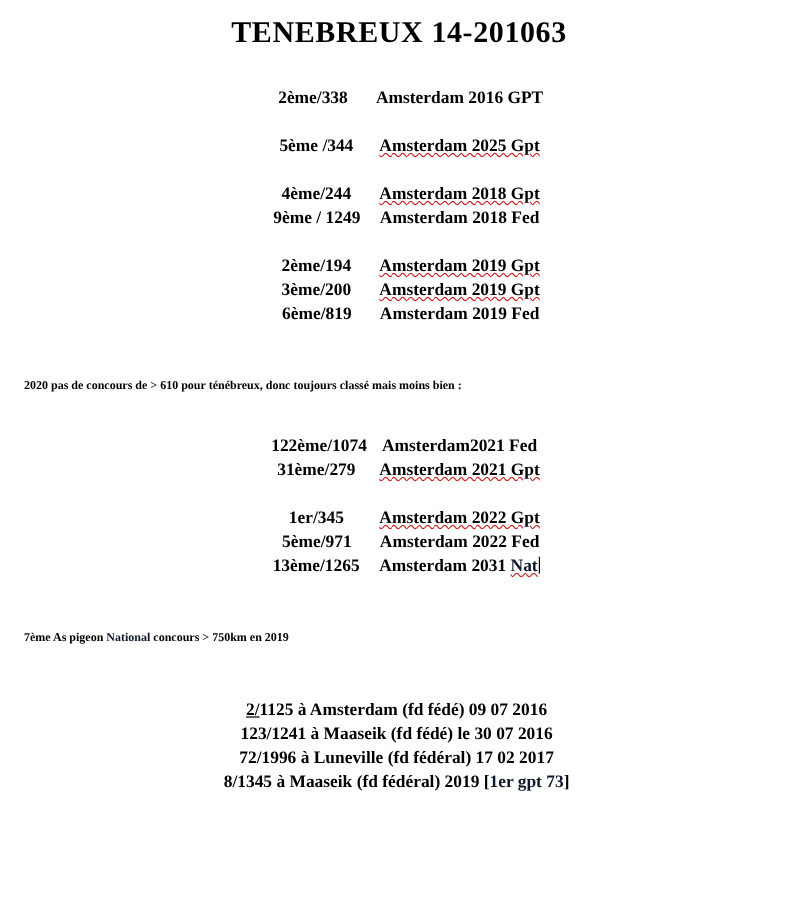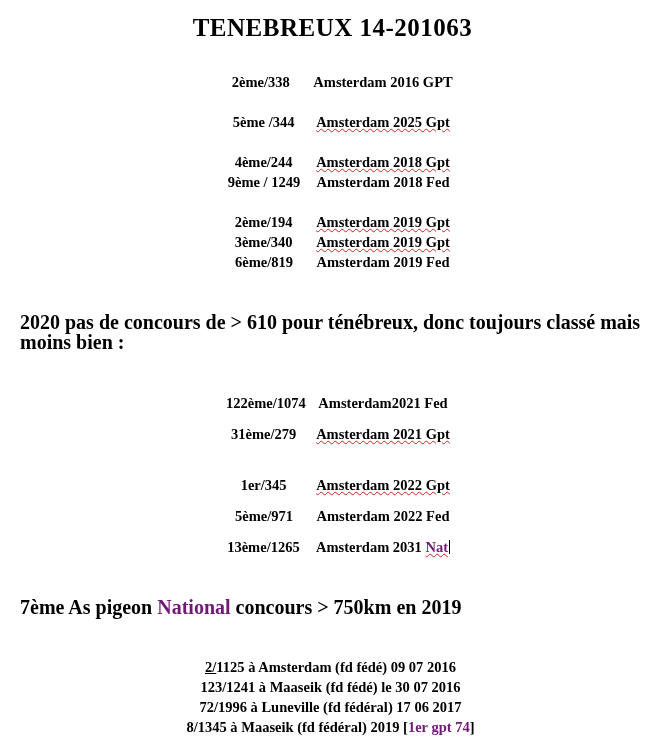--- a/index.html
+++ b/index.html
@@ -45,29 +45,28 @@
   }
   .col-rank {
     display: inline-block;
     width: 105px;
     white-space: pre;
   }
   .col-rank-wide {
     display: inline-block;
     width: 105px;
     white-space: pre;
-    margin-top: 11px;
   }
   .para {
     font-weight: bold;
-    font-size: 20px;
+    font-size: 10px;
     line-height: 20px;
   }
   .red {
-    color: #701a75;
+    color: #0f172a;
   }
   .squiggle {
     text-decoration: underline;
     text-decoration-style: wavy;
     text-decoration-color: #cc2222;
     text-decoration-thickness: 1px;
   }
   .uline {
     text-decoration: underline;
     text-decoration-color: #000000;
@@ -107,21 +106,21 @@
 
     <div class="group">
       <div class="row"><span class="col-rank">4ème/244</span><span class="squiggle">Amsterdam 2018 Gpt</span></div>
       <div class="row"><span class="col-rank">9ème / 1249</span><span>Amsterdam 2018 Fed</span></div>
     </div>
 
     <div class="spacer-md"></div>
 
     <div class="group">
       <div class="row"><span class="col-rank">2ème/194</span><span class="squiggle">Amsterdam 2019 Gpt</span></div>
-      <div class="row"><span class="col-rank">3ème/340</span><span class="squiggle">Amsterdam 2019 Gpt</span></div>
+      <div class="row"><span class="col-rank">3ème/200</span><span class="squiggle">Amsterdam 2019 Gpt</span></div>
       <div class="row"><span class="col-rank">6ème/819</span><span>Amsterdam 2019 Fed</span></div>
     </div>
 
     <div class="spacer-lg"></div>
     <div class="spacer-sm"></div>
 
     <div class="para">
       <div>2020 pas de concours de &gt; 610 pour ténébreux, donc toujours classé mais moins bien :</div>
     </div>
 
@@ -146,18 +145,18 @@
     <div class="para">
       <span>7ème As pigeon </span><span class="red">National</span><span> concours &gt; 750km en 2019</span>
     </div>
 
     <div class="spacer-lg"></div>
     <div class="spacer-sm"></div>
 
     <div class="group">
       <div class="row"><span class="uline">2/</span><span>1125 à Amsterdam (fd fédé) 09 07 2016</span></div>
       <div class="row"><span>123/1241 à Maaseik (fd fédé) le 30 07 2016</span></div>
-      <div class="row"><span>72/1996 à Luneville (fd fédéral) 17 06 2017</span></div>
-      <div class="row"><span>8/1345 à Maaseik (fd fédéral) 2019 [</span><span class="red">1er gpt 74</span><span>]</span></div>
+      <div class="row"><span>72/1996 à Luneville (fd fédéral) 17 02 2017</span></div>
+      <div class="row"><span>8/1345 à Maaseik (fd fédéral) 2019 [</span><span class="red">1er gpt 73</span><span>]</span></div>
     </div>
 
   </div>
 </div>
 
 </body></html>

